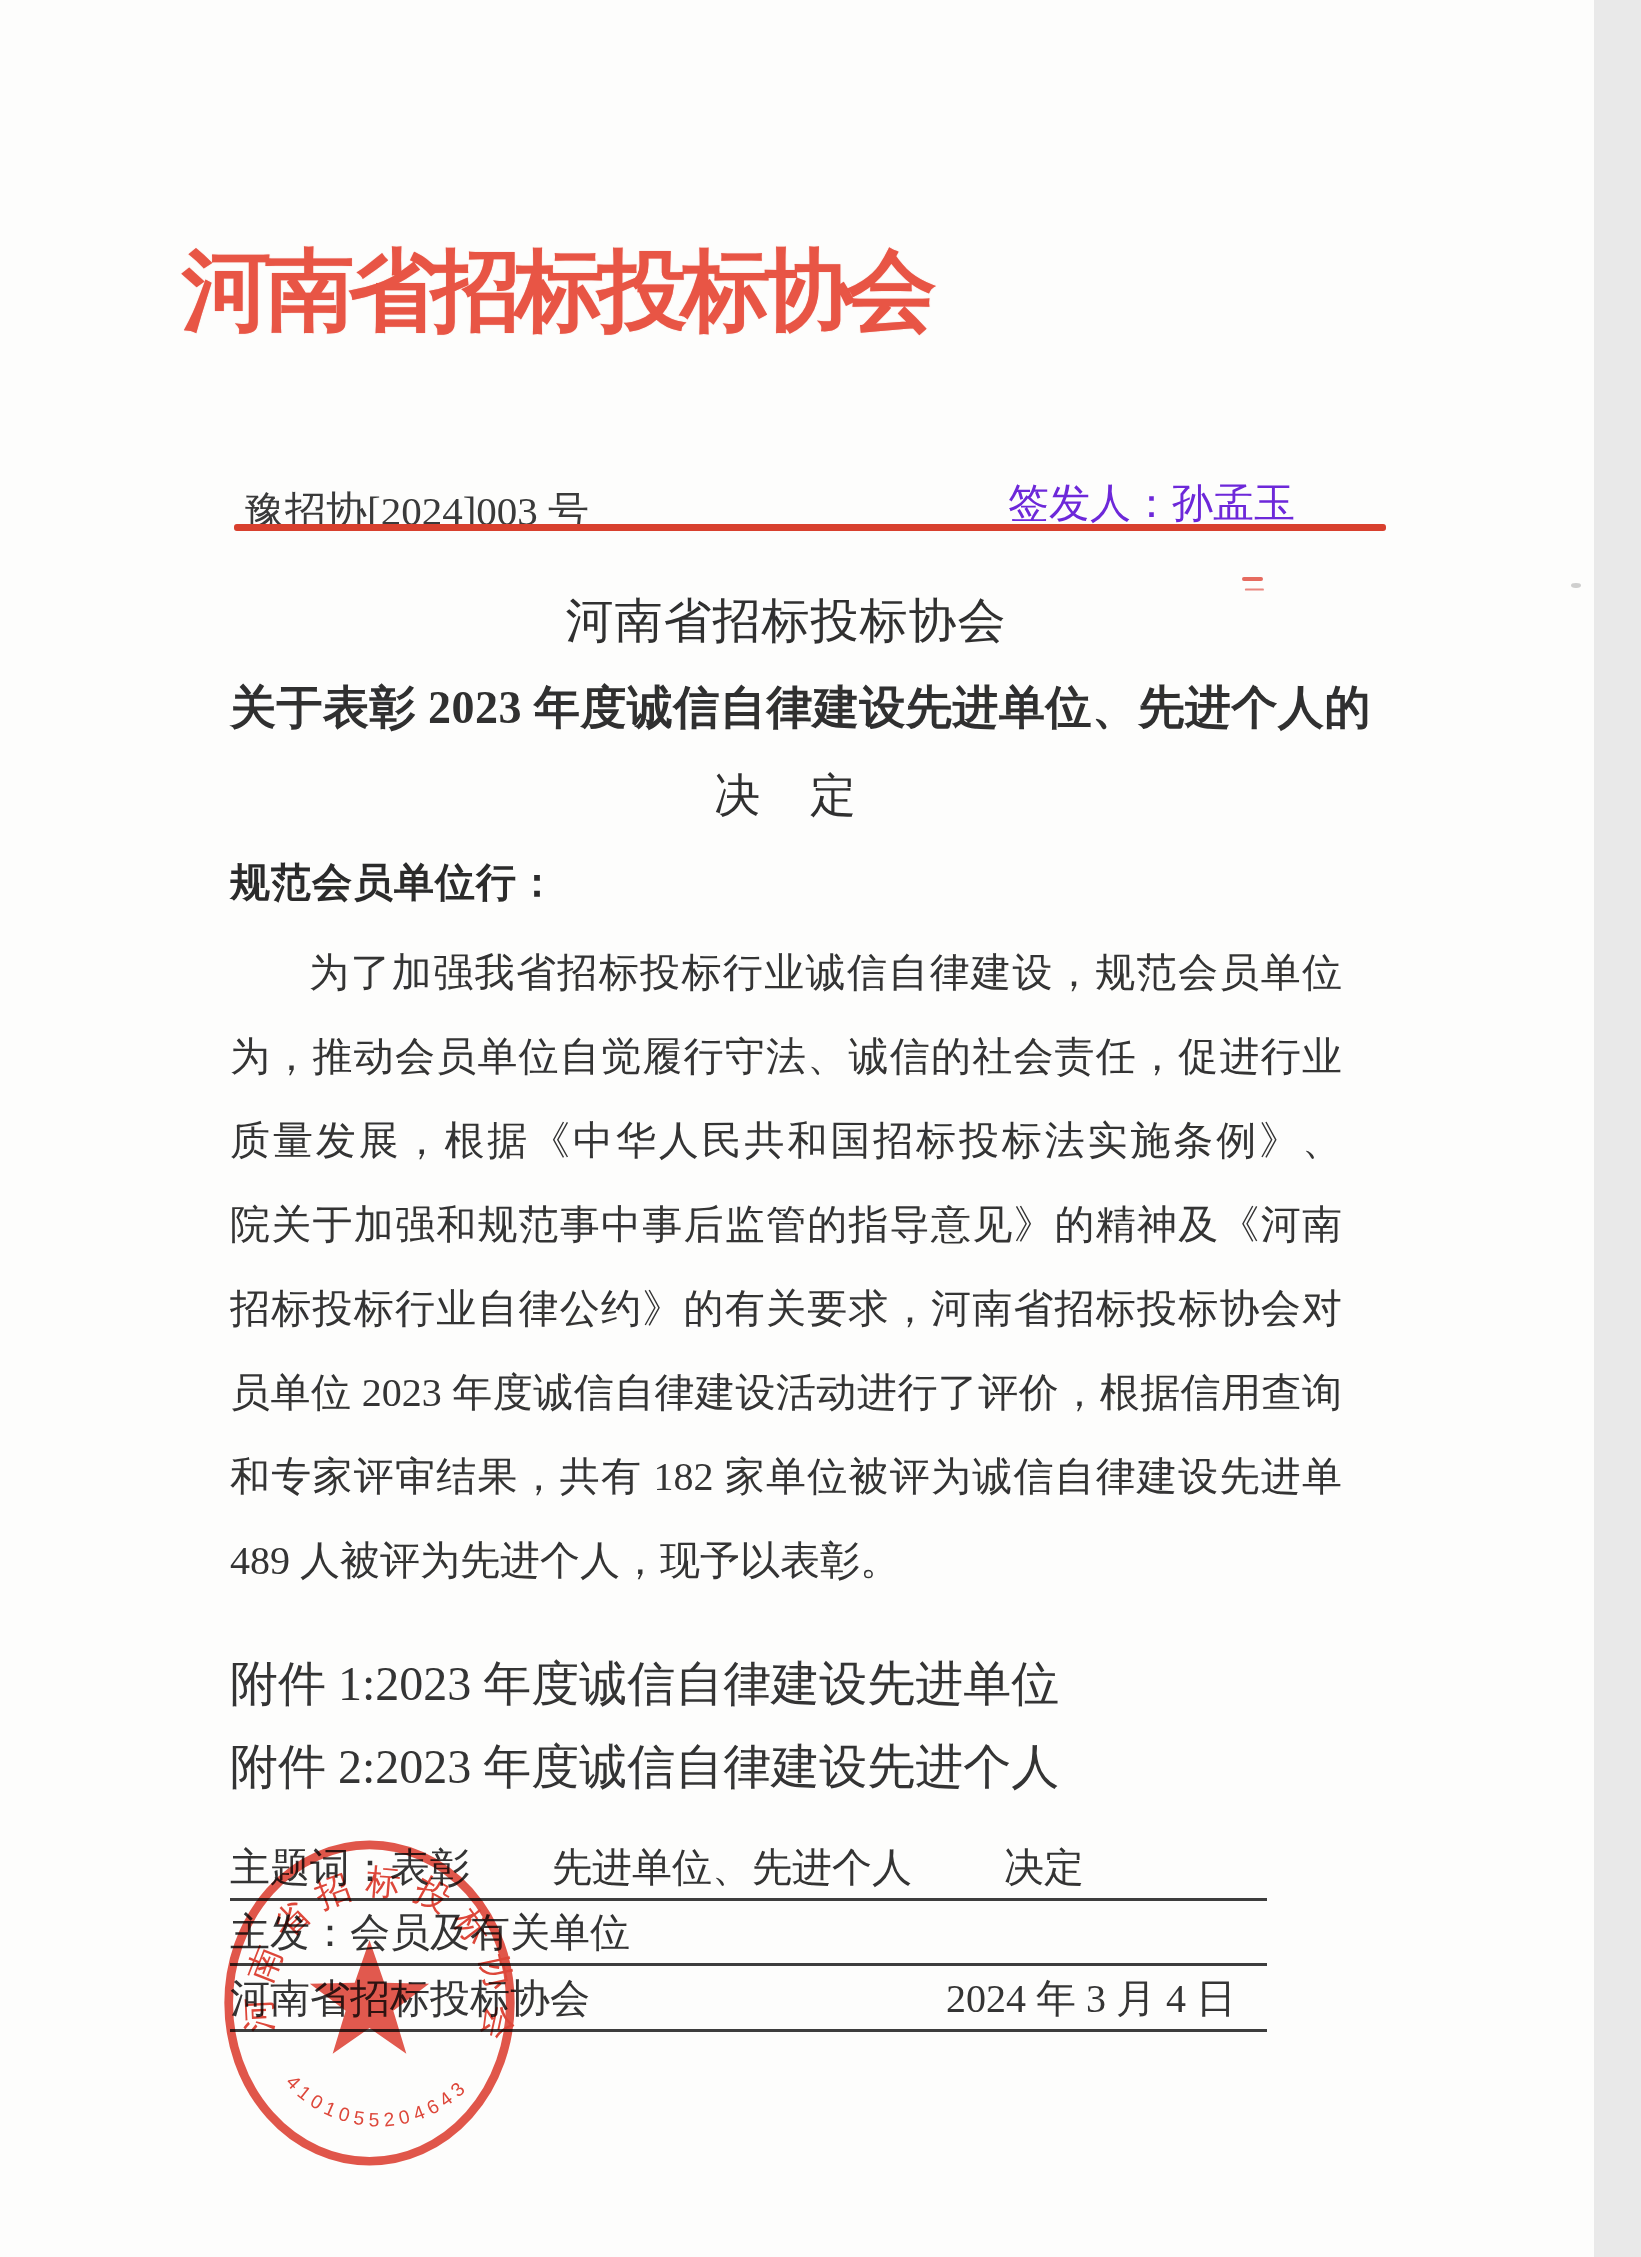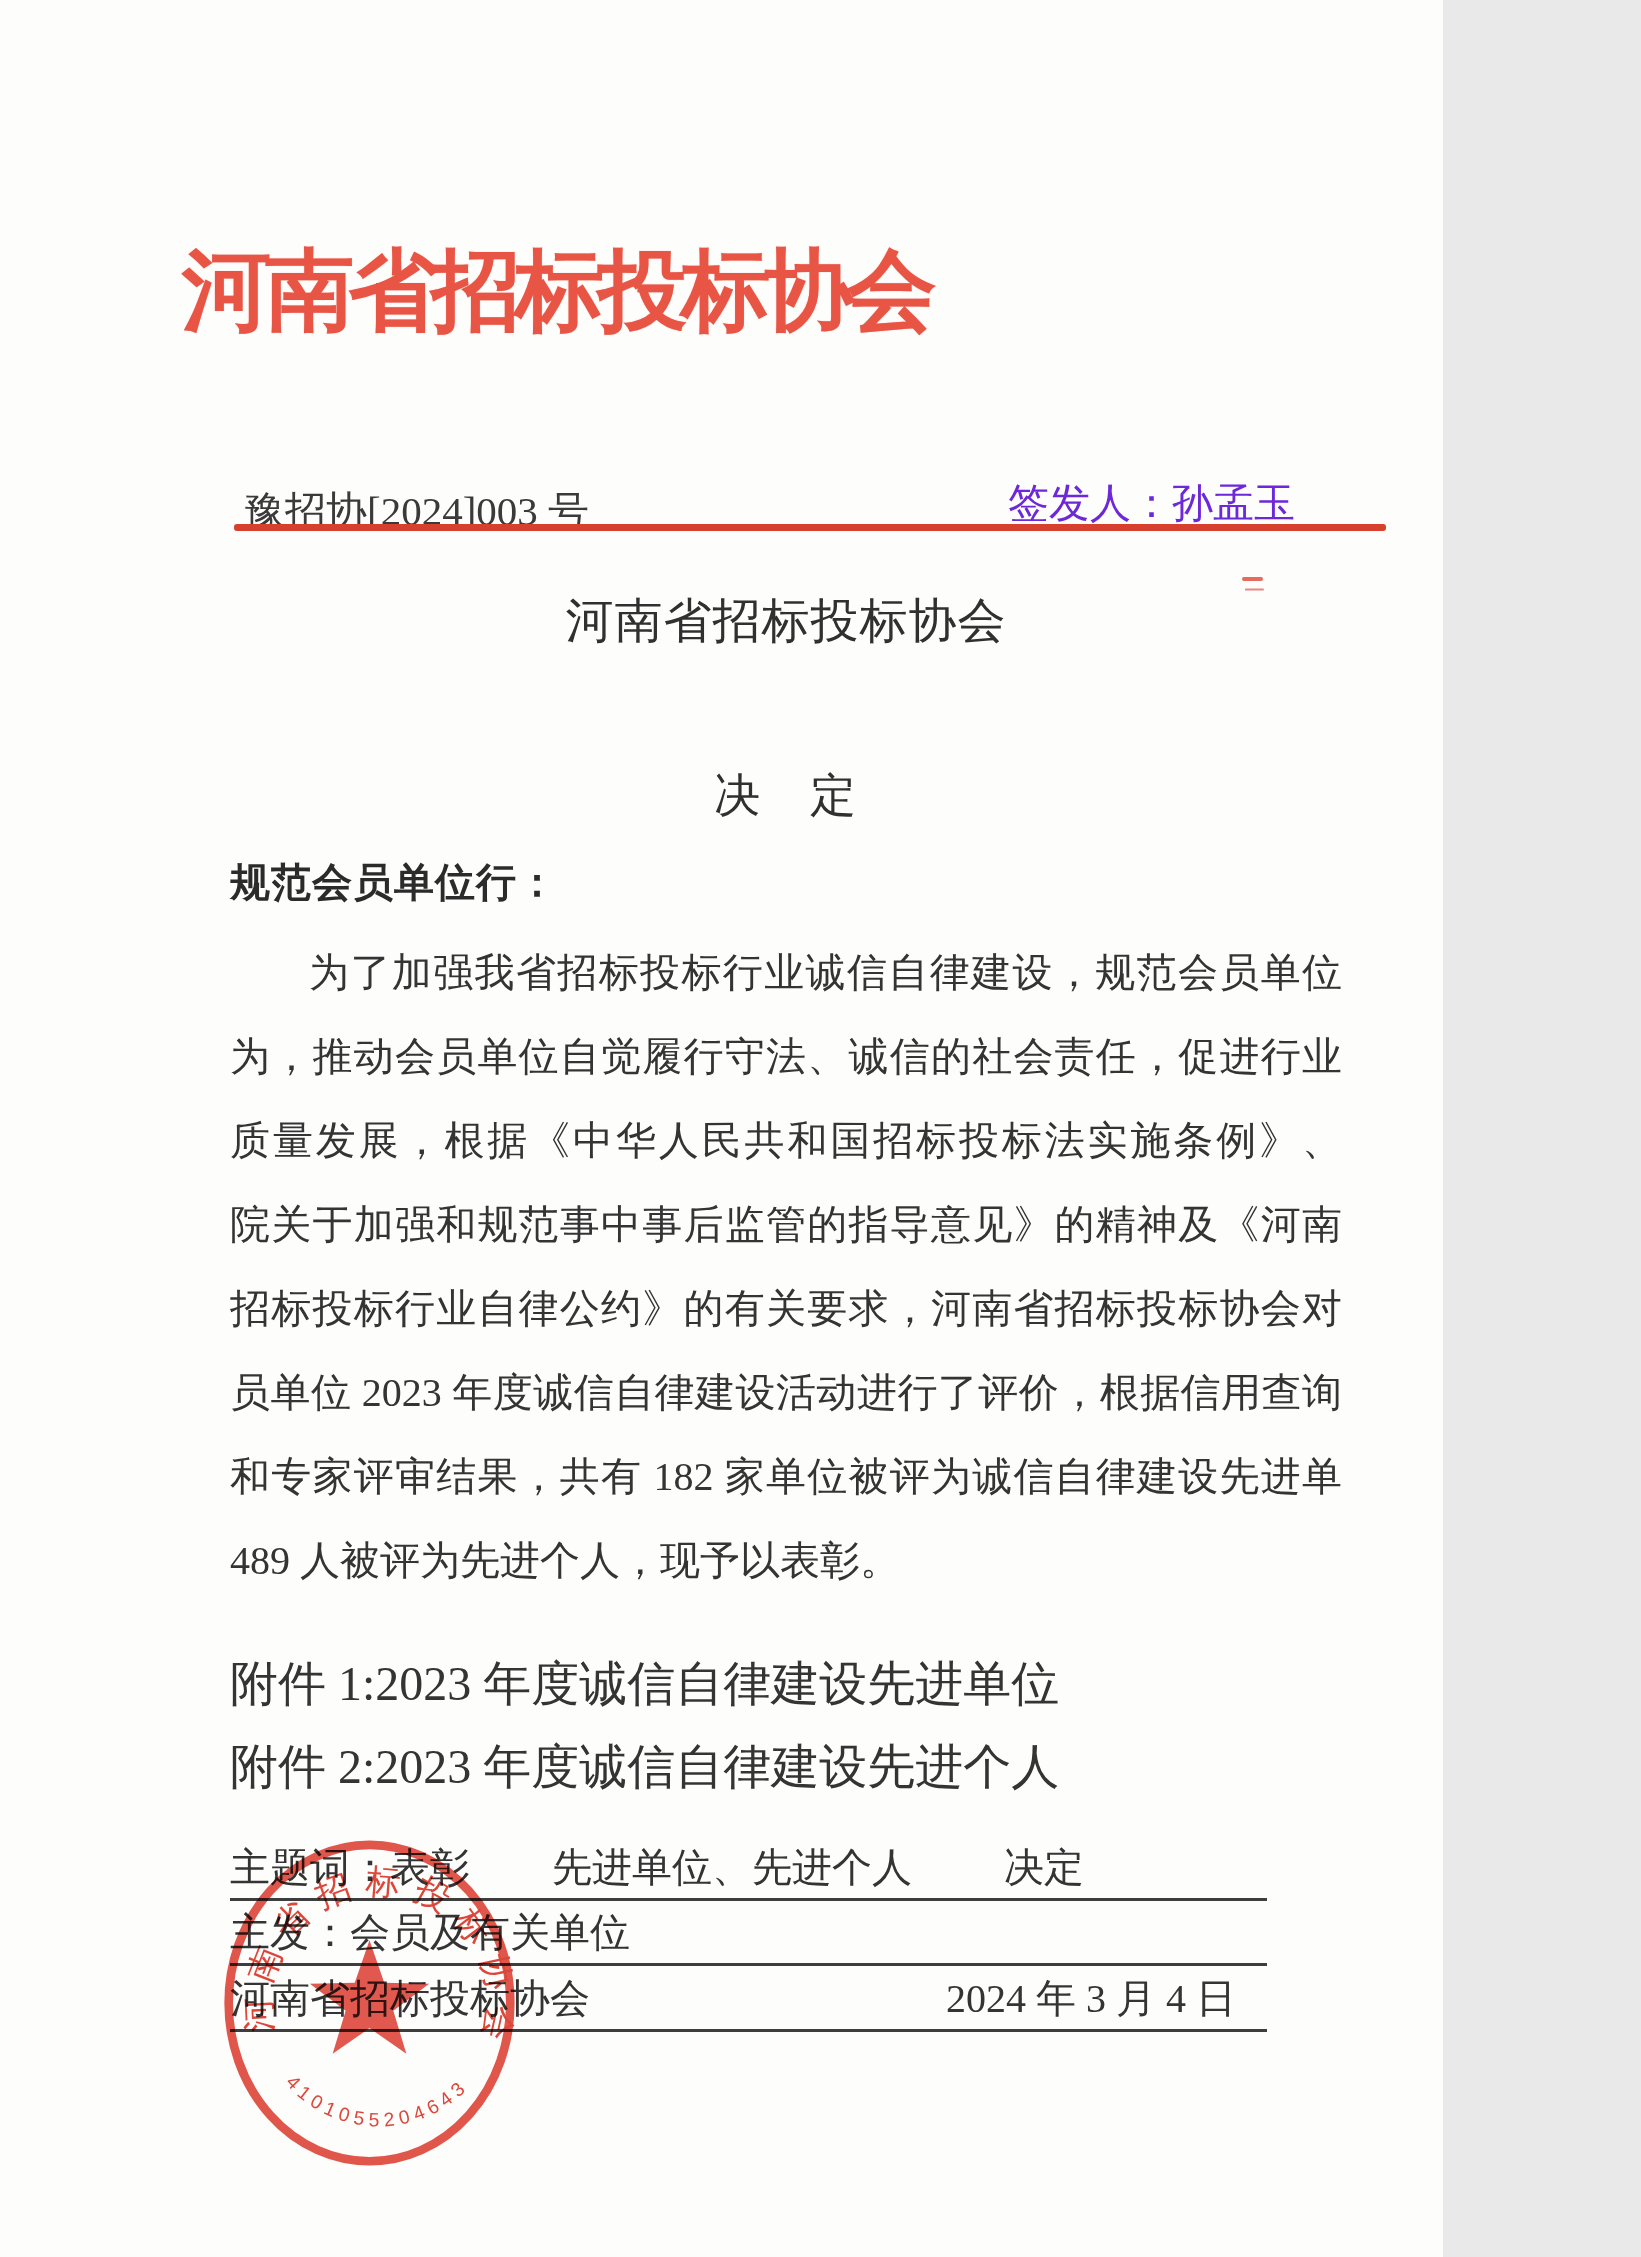--- a/index.html
+++ b/index.html
@@ -2,21 +2,21 @@
 <html style="--banner_red: #e85545; --rule_red: #d8402e; --seal_red: #dd392b; --line: #3d3d3d;"><head>
 <meta charset="utf-8">
 <style>
   html,body{margin:0;padding:0;}
   body{
     width:1641px;height:2257px;
     background:#e9e9e9;
     font-family:"Liberation Serif","DejaVu Serif",serif;
   }
   .page{
-    position:relative;width:1443px;height:2257px;
+    position:relative;width:1594px;height:2257px;
     background:#fdfdfc;overflow:hidden;color:#303030;
   }
   
   .banner{
     position:absolute;left:182px;top:238px;
     font-size:89px;font-weight:bold;line-height:1.2;
     letter-spacing:-5.8px;white-space:nowrap;
     color:var(--banner_red,#e85545);
     text-shadow:0 0 1px rgba(232,85,69,.55);
   }
@@ -85,20 +85,21 @@
 
 <div class="page">
 
   <div class="banner">河南省招标投标协会</div>
 
   <div class="docnum">豫招协[2024]003 号</div>
   <div class="signer">签发人：孙孟玉</div>
   <div class="red-rule"></div>
 
   <div class="title-block t1">河南省招标投标协会</div>
+  <div class="title-block t2">关于表彰 2023 年度诚信自律建设先进单位、先进个人的</div>
   <div class="title-block t3">决　定</div>
 
   <div class="salutation">规范会员单位行：</div>
 
   <div class="body-text">
     <div class="bline indent justify">为了加强我省招标投标行业诚信自律建设，规范会员单位行</div>
     <div class="bline justify">为，推动会员单位自觉履行守法、诚信的社会责任，促进行业高</div>
     <div class="bline justify">质量发展，根据《中华人民共和国招标投标法实施条例》、《国务</div>
     <div class="bline justify">院关于加强和规范事中事后监管的指导意见》的精神及《河南省</div>
     <div class="bline justify">招标投标行业自律公约》的有关要求，河南省招标投标协会对会</div>

